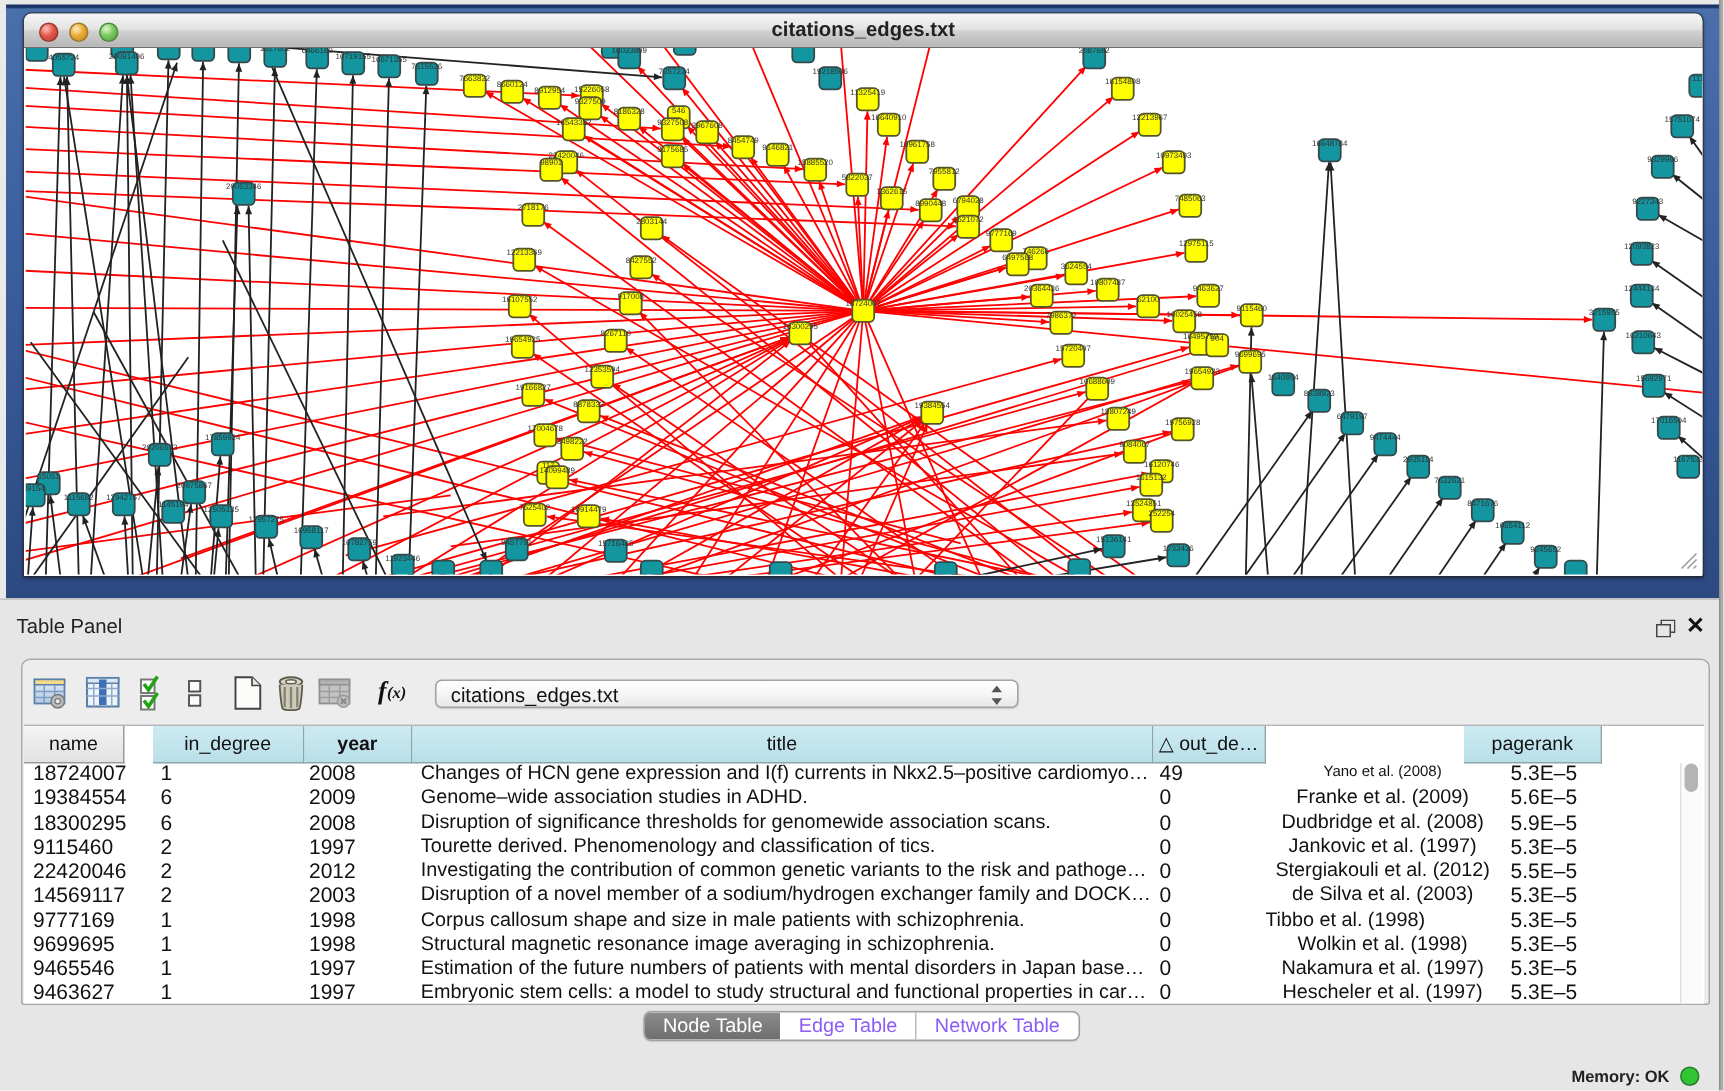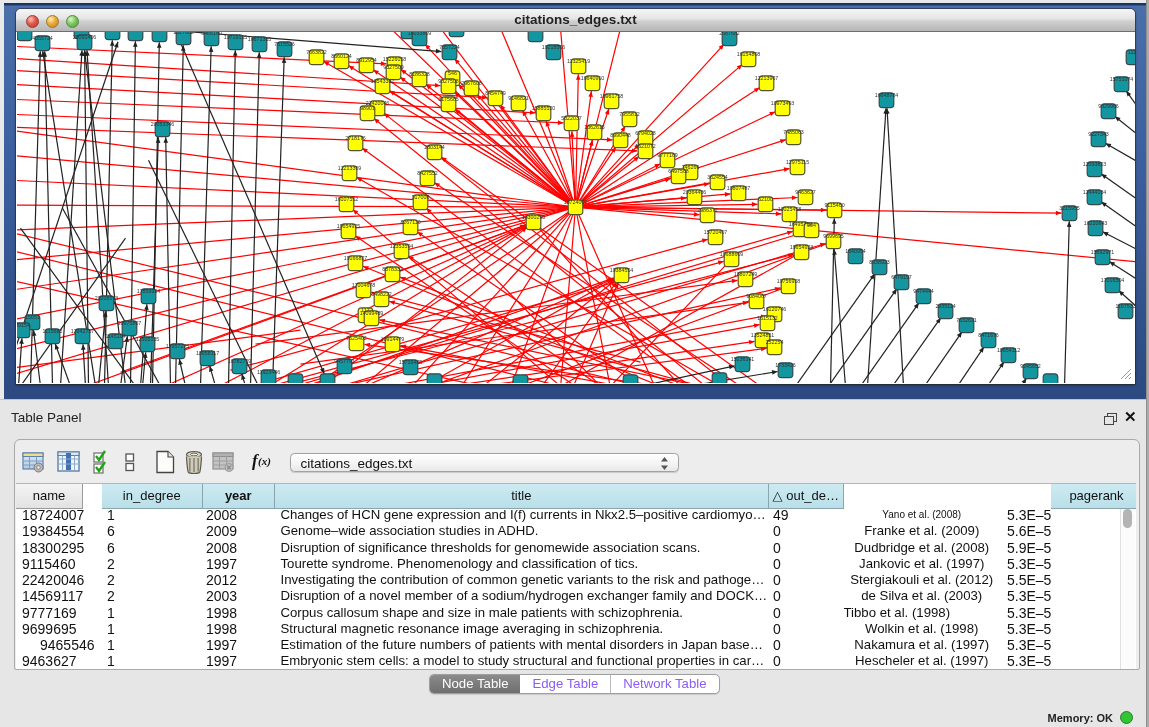--- a/index.html
+++ b/index.html
@@ -730,21 +730,21 @@
           <path d="M4.5 0 L8 4.5 L1 4.5 Z" fill="#555"></path>
           <path d="M4.5 13 L8 8.5 L1 8.5 Z" fill="#555"></path>
         </svg>
   </div>
   <div id="table">
     <div class="hd gray" style="left:0px;width:67px;">name</div>
     <div class="hd" style="left:85.5px;width:101.5px;">in_degree</div>
     <div class="hd" style="left:187px;width:71.5px;font-weight:bold;">year</div>
     <div class="hd" style="left:258.5px;width:494.5px;">title</div>
     <div class="hd" style="left:753px;width:74.5px;">△ out_de…</div>
-    <div class="hd" style="left:1035px;width:92px;">pagerank</div>
+    <div class="hd" style="left:960px;width:92px;">pagerank</div>
     <div class="rows">
     <table>
             <colgroup>
               <col style="width:85.5px">
               <col style="width:101.5px">
               <col style="width:71.5px">
               <col style="width:494.5px">
               <col style="width:74.5px">
               <col style="width:156.5px">
               <col style="width:120px">
@@ -774,21 +774,21 @@
                 <td style="padding-left:3px">2008</td>
                 <td style="padding-left:6px;text-overflow:ellipsis;font-size:13.2px">Disruption of significance thresholds for genomewide association scans.</td>
                 <td style="padding-left:4px">0</td>
                 <td style="text-align:center;font-size:13.2px">Dudbridge et al. (2008)</td>
                 <td style="padding-left:7px">5.9E–5</td>
               </tr>
     <tr>
                 <td style="padding-left:6px">9115460</td>
                 <td style="padding-left:5.5px">2</td>
                 <td style="padding-left:3px">1997</td>
-                <td style="padding-left:6px;text-overflow:ellipsis;font-size:13.2px">Tourette syndrome. Phenomenology and classification of tics.</td>
+                <td style="padding-left:6px;text-overflow:ellipsis;font-size:13.2px">Tourette derived. Phenomenology and classification of tics.</td>
                 <td style="padding-left:4px">0</td>
                 <td style="text-align:center;font-size:13.2px">Jankovic et al. (1997)</td>
                 <td style="padding-left:7px">5.3E–5</td>
               </tr>
     <tr>
                 <td style="padding-left:6px">22420046</td>
                 <td style="padding-left:5.5px">2</td>
                 <td style="padding-left:3px">2012</td>
                 <td style="padding-left:6px;text-overflow:ellipsis;font-size:13.2px">Investigating the contribution of common genetic variants to the risk and pathogenesis of ADHD</td>
                 <td style="padding-left:4px">0</td>
@@ -816,21 +816,21 @@
     <tr>
                 <td style="padding-left:6px">9699695</td>
                 <td style="padding-left:5.5px">1</td>
                 <td style="padding-left:3px">1998</td>
                 <td style="padding-left:6px;text-overflow:ellipsis;font-size:13.2px">Structural magnetic resonance image averaging in schizophrenia.</td>
                 <td style="padding-left:4px">0</td>
                 <td style="text-align:center;font-size:13.2px">Wolkin et al. (1998)</td>
                 <td style="padding-left:7px">5.3E–5</td>
               </tr>
     <tr>
-                <td style="padding-left:24px">9465546</td>
+                <td style="padding-left:6px">9465546</td>
                 <td style="padding-left:5.5px">1</td>
                 <td style="padding-left:3px">1997</td>
                 <td style="padding-left:6px;text-overflow:ellipsis;font-size:13.2px">Estimation of the future numbers of patients with mental disorders in Japan based on national</td>
                 <td style="padding-left:4px">0</td>
                 <td style="text-align:center;font-size:13.2px">Nakamura et al. (1997)</td>
                 <td style="padding-left:7px">5.3E–5</td>
               </tr>
     <tr>
                 <td style="padding-left:6px">9463627</td>
                 <td style="padding-left:5.5px">1</td>

